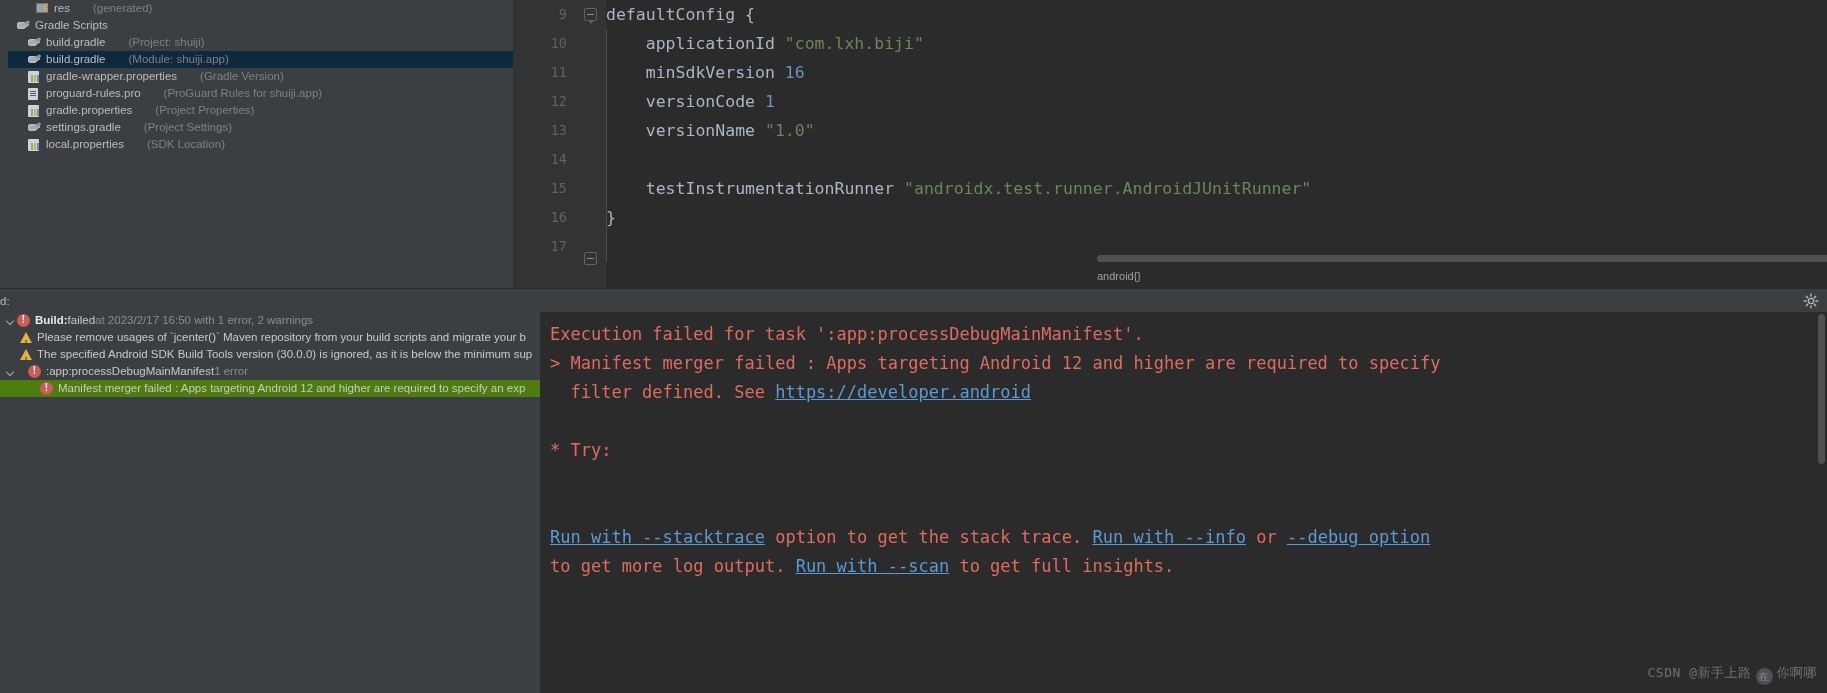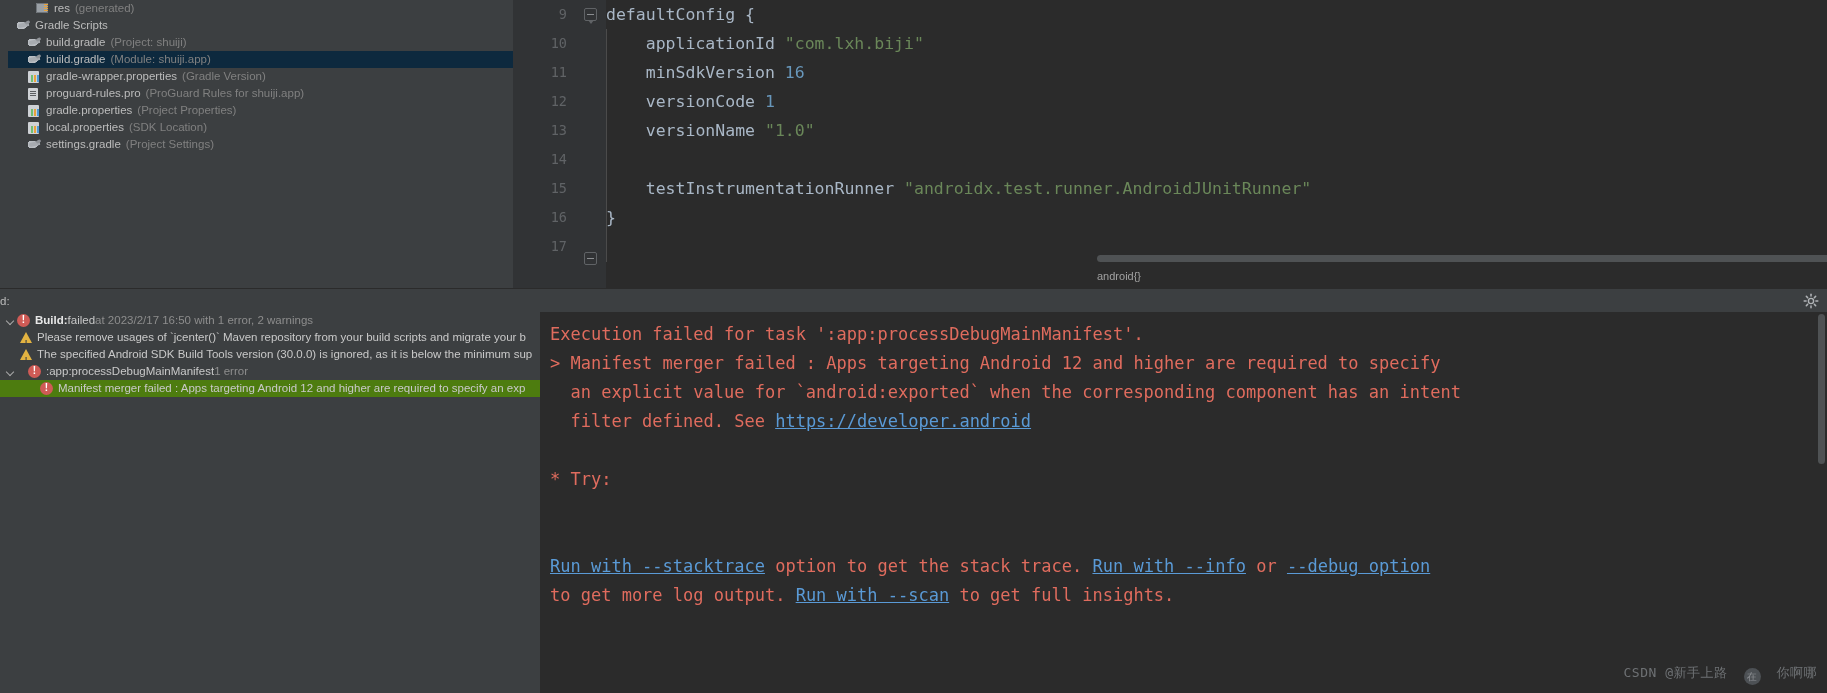--- a/index.html
+++ b/index.html
@@ -24,21 +24,21 @@
     font-size:11.5px; white-space:nowrap; padding-left:6px;
     display:flex; align-items:center; cursor:default;
   }
   .tree-row.selected{ background:#0d293e; }
   .tree-indent{ display:inline-block; }
   .tree-ico{
     display:inline-block; width:14px; height:13px; margin-right:4px;
     position:relative; flex:none;
   }
   .t-name{ color:#bcbcbc; }
-  .t-note{ color:#808080; margin-left:5px; }
+  .t-note{ color:#808080; margin-left:23px; }
 
   
   .ico-folder{
     width:12px;height:10px;background:#9aa0a6;border-radius:1px;
     box-shadow:inset 0 0 0 1px #6f7479;
   }
   .ico-folder:after{
     content:""; position:absolute; right:0; top:1px; width:4px; height:8px;
     background:repeating-linear-gradient(to bottom,#e8a33d 0 1px,transparent 1px 2px);
   }
@@ -207,21 +207,21 @@
   #console-scroll-track{
     position:absolute; right:0; top:0; width:11px; height:381px; background:#2b2b2b;
   }
   #console-scroll-thumb{
     position:absolute; right:2px; top:2px; width:7px; height:150px;
     background:#4f5254; border-radius:4px;
   }
   #watermark{
     position:absolute; right:10px; bottom:6px;
     font-size:13px; color:#6e7174; letter-spacing:.5px;
-    display:flex; align-items:baseline; gap:16px;
+    display:flex; align-items:baseline; gap:4px;
   }
   #wm-badge{
     display:inline-block; width:17px; height:17px; border-radius:50%;
     background:#4d5155; color:#8d9094; font-size:10px; text-align:center;
     line-height:17px; position:relative; top:3px;
   }
 </style>
 </head>
 <body>
 
@@ -281,32 +281,32 @@
           <span class="tree-indent" style="width: 14px;"></span>
           <span class="tree-ico">
             <span class="ico-props" style="position: absolute; left: 0px; top: 1px;"></span>
           </span>
           <span class="t-name">gradle.properties</span>
           <span class="t-note">(Project Properties)</span>
         </div>
         <div class="tree-row">
           <span class="tree-indent" style="width: 14px;"></span>
           <span class="tree-ico">
+            <span class="ico-gradle" style="position: absolute; left: 0px; top: 1px;"></span>
+          </span>
+          <span class="t-name">settings.gradle</span>
+          <span class="t-note">(Project Settings)</span>
+        </div>
+        <div class="tree-row">
+          <span class="tree-indent" style="width: 14px;"></span>
+          <span class="tree-ico">
             <span class="ico-props" style="position: absolute; left: 0px; top: 1px;"></span>
           </span>
           <span class="t-name">local.properties</span>
           <span class="t-note">(SDK Location)</span>
-        </div>
-        <div class="tree-row">
-          <span class="tree-indent" style="width: 14px;"></span>
-          <span class="tree-ico">
-            <span class="ico-gradle" style="position: absolute; left: 0px; top: 1px;"></span>
-          </span>
-          <span class="t-name">settings.gradle</span>
-          <span class="t-note">(Project Settings)</span>
         </div>
       </div>
 
     <div id="editor">
       <div id="gutter">
           <div class="ln" style="top: 0px;">9</div>
           <div class="ln" style="top: 29px;">10</div>
           <div class="ln" style="top: 58px;">11</div>
           <div class="ln" style="top: 87px;">12</div>
           <div class="ln" style="top: 116px;">13</div>
@@ -400,21 +400,20 @@
           <span class="bt-ind" style="width: 40px;"></span>
           <span class="badge"></span>
           <span class="bt-txt">Manifest merger failed : Apps targeting Android 12 and higher are required to specify an exp</span>
         </div>
       </div>
 
     <div id="console">
       <div id="console-inner">
           <div class="cline"><span class="err">Execution failed for task ':app:processDebugMainManifest'.</span></div>
           <div class="cline"><span class="err">&gt; Manifest merger failed : Apps targeting Android 12 and higher are required to specify</span></div>
-          <div class="cline"><span class="err">  an explicit value for `android:exported` when the corresponding component has an intent</span></div>
           <div class="cline"><span class="err">  filter defined. See </span><span class="lnk">https://developer.android</span></div>
           <div class="cline"><span class="err"></span></div>
           <div class="cline"><span class="err">* Try:</span></div>
           <div class="cline"><span class="err"></span></div>
           <div class="cline"><span class="err"></span></div>
           <div class="cline"><span class="lnk">Run with --stacktrace</span><span class="err"> option to get the stack trace. </span><span class="lnk">Run with --info</span><span class="err"> or </span><span class="lnk">--debug option</span></div>
           <div class="cline"><span class="err">to get more log output. </span><span class="lnk">Run with --scan</span><span class="err"> to get full insights.</span></div>
         </div>
       <div id="console-scroll-track">
         <div id="console-scroll-thumb"></div>

